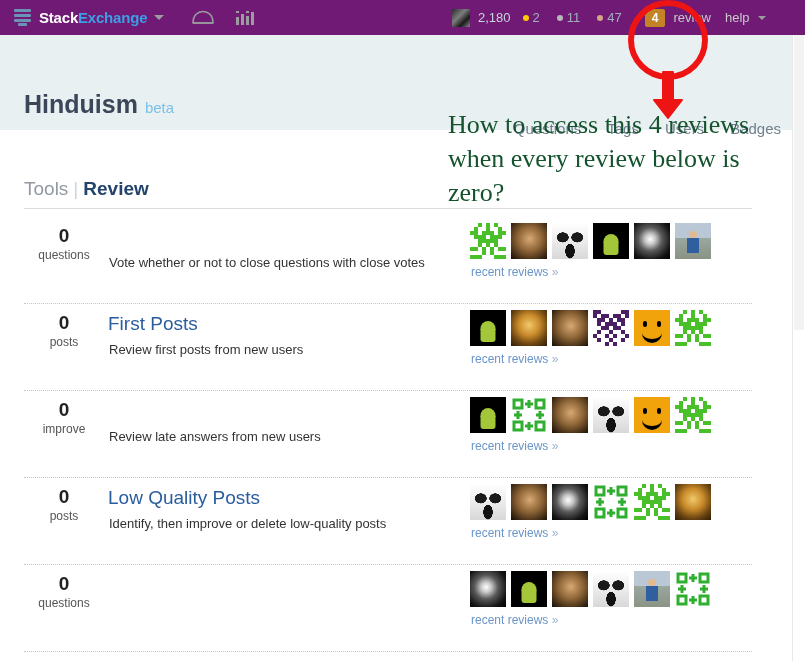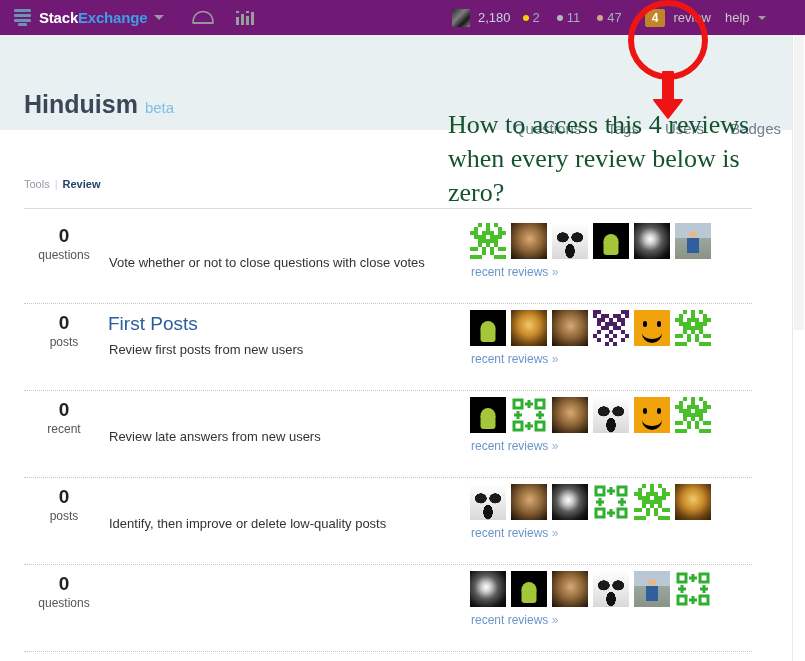--- a/index.html
+++ b/index.html
@@ -163,21 +163,21 @@
   
   #content {
     position: absolute;
     left: 0; top: 130px;
     width: 793px;
     background: #ffffff;
   }
   #toolsbar {
     position: absolute;
     left: 24px; top: 48px;
-    font-size: 11px;
+    font-size: 19px;
     white-space: nowrap;
   }
   #toolsbar .tools-label { color:#9199a1; }
   #toolsbar .sep { color:#cfd4d8; margin: 0 5px; }
   #toolsbar .review-label { color:#24436b; font-weight:bold; }
   #tools-rule {
     position: absolute;
     left: 24px; top: 78px;
     width: 728px;
     height: 1px;
@@ -613,21 +613,21 @@
               <rect x="32" y="32" width="4" height="4" fill="#49c02a"></rect>
             </svg>
           </span>
         </div>
         <a class="recent-link"><span>recent reviews</span> <span class="chev">»</span></a>
         <div class="rule"></div>
       </div>
       <div class="rrow" style="top: 261px;">
         <div class="rcount">
           <div class="num">0</div>
-          <div class="unit">recent</div>
+          <div class="unit">improve</div>
         </div>
         <div class="rdesc">Review late answers from new users</div>
         <div class="ravatars">
           <span class="av av-android"></span>
           <span class="av av-arrow-identicon"><svg width="36" height="36" viewBox="0 0 36 36">
               <rect x="3" y="3" width="8" height="8" fill="none" stroke="#2fae2f" stroke-width="3"></rect>
               <rect x="25" y="3" width="8" height="8" fill="none" stroke="#2fae2f" stroke-width="3"></rect>
               <rect x="3" y="25" width="8" height="8" fill="none" stroke="#2fae2f" stroke-width="3"></rect>
               <rect x="25" y="25" width="8" height="8" fill="none" stroke="#2fae2f" stroke-width="3"></rect>
               <path d="M14 7 L22 7 M18 3 L18 11" stroke="#2fae2f" stroke-width="3"></path>
@@ -685,20 +685,21 @@
           </span>
         </div>
         <a class="recent-link"><span>recent reviews</span> <span class="chev">»</span></a>
         <div class="rule"></div>
       </div>
       <div class="rrow" style="top: 348px;">
         <div class="rcount">
           <div class="num">0</div>
           <div class="unit">posts</div>
         </div>
+        <a class="rtitle">Low Quality Posts</a>
         <div class="rdesc">Identify, then improve or delete low-quality posts</div>
         <div class="ravatars">
           <span class="av av-photo-wolf"></span>
           <span class="av av-photo-man"></span>
           <span class="av av-bw-swirl"></span>
           <span class="av av-arrow-identicon"><svg width="36" height="36" viewBox="0 0 36 36">
               <rect x="3" y="3" width="8" height="8" fill="none" stroke="#2fae2f" stroke-width="3"></rect>
               <rect x="25" y="3" width="8" height="8" fill="none" stroke="#2fae2f" stroke-width="3"></rect>
               <rect x="3" y="25" width="8" height="8" fill="none" stroke="#2fae2f" stroke-width="3"></rect>
               <rect x="25" y="25" width="8" height="8" fill="none" stroke="#2fae2f" stroke-width="3"></rect>

